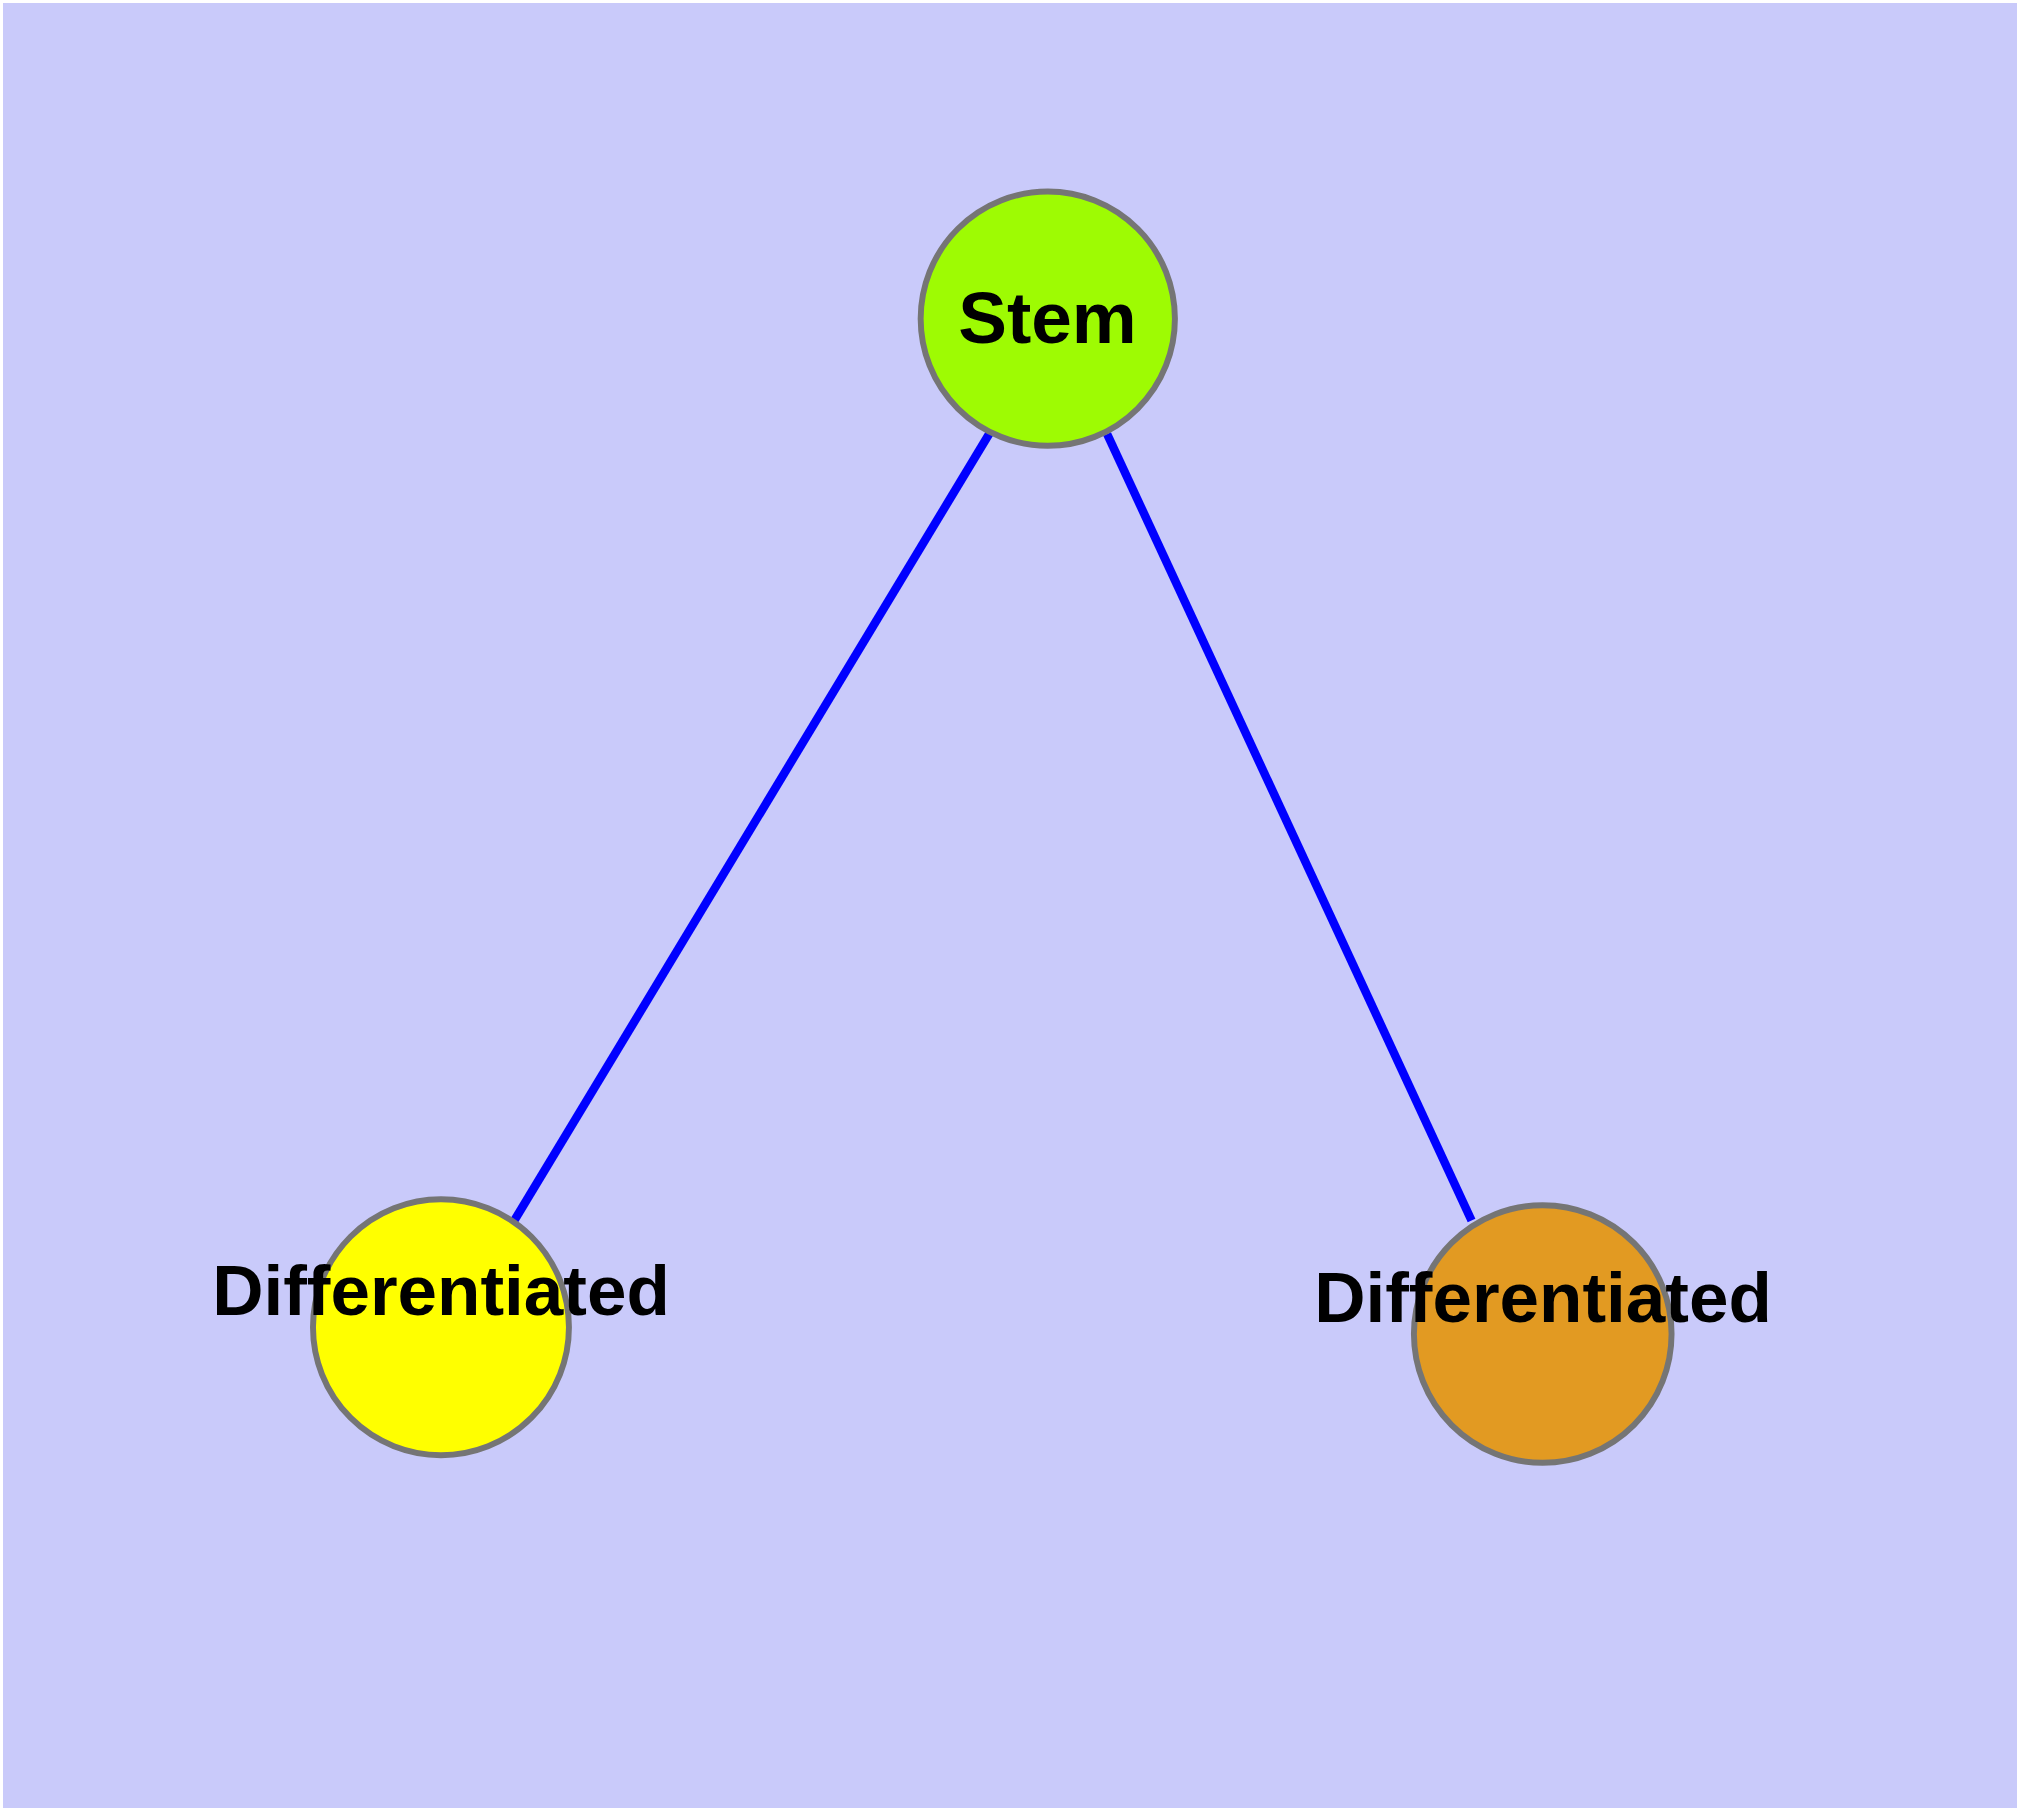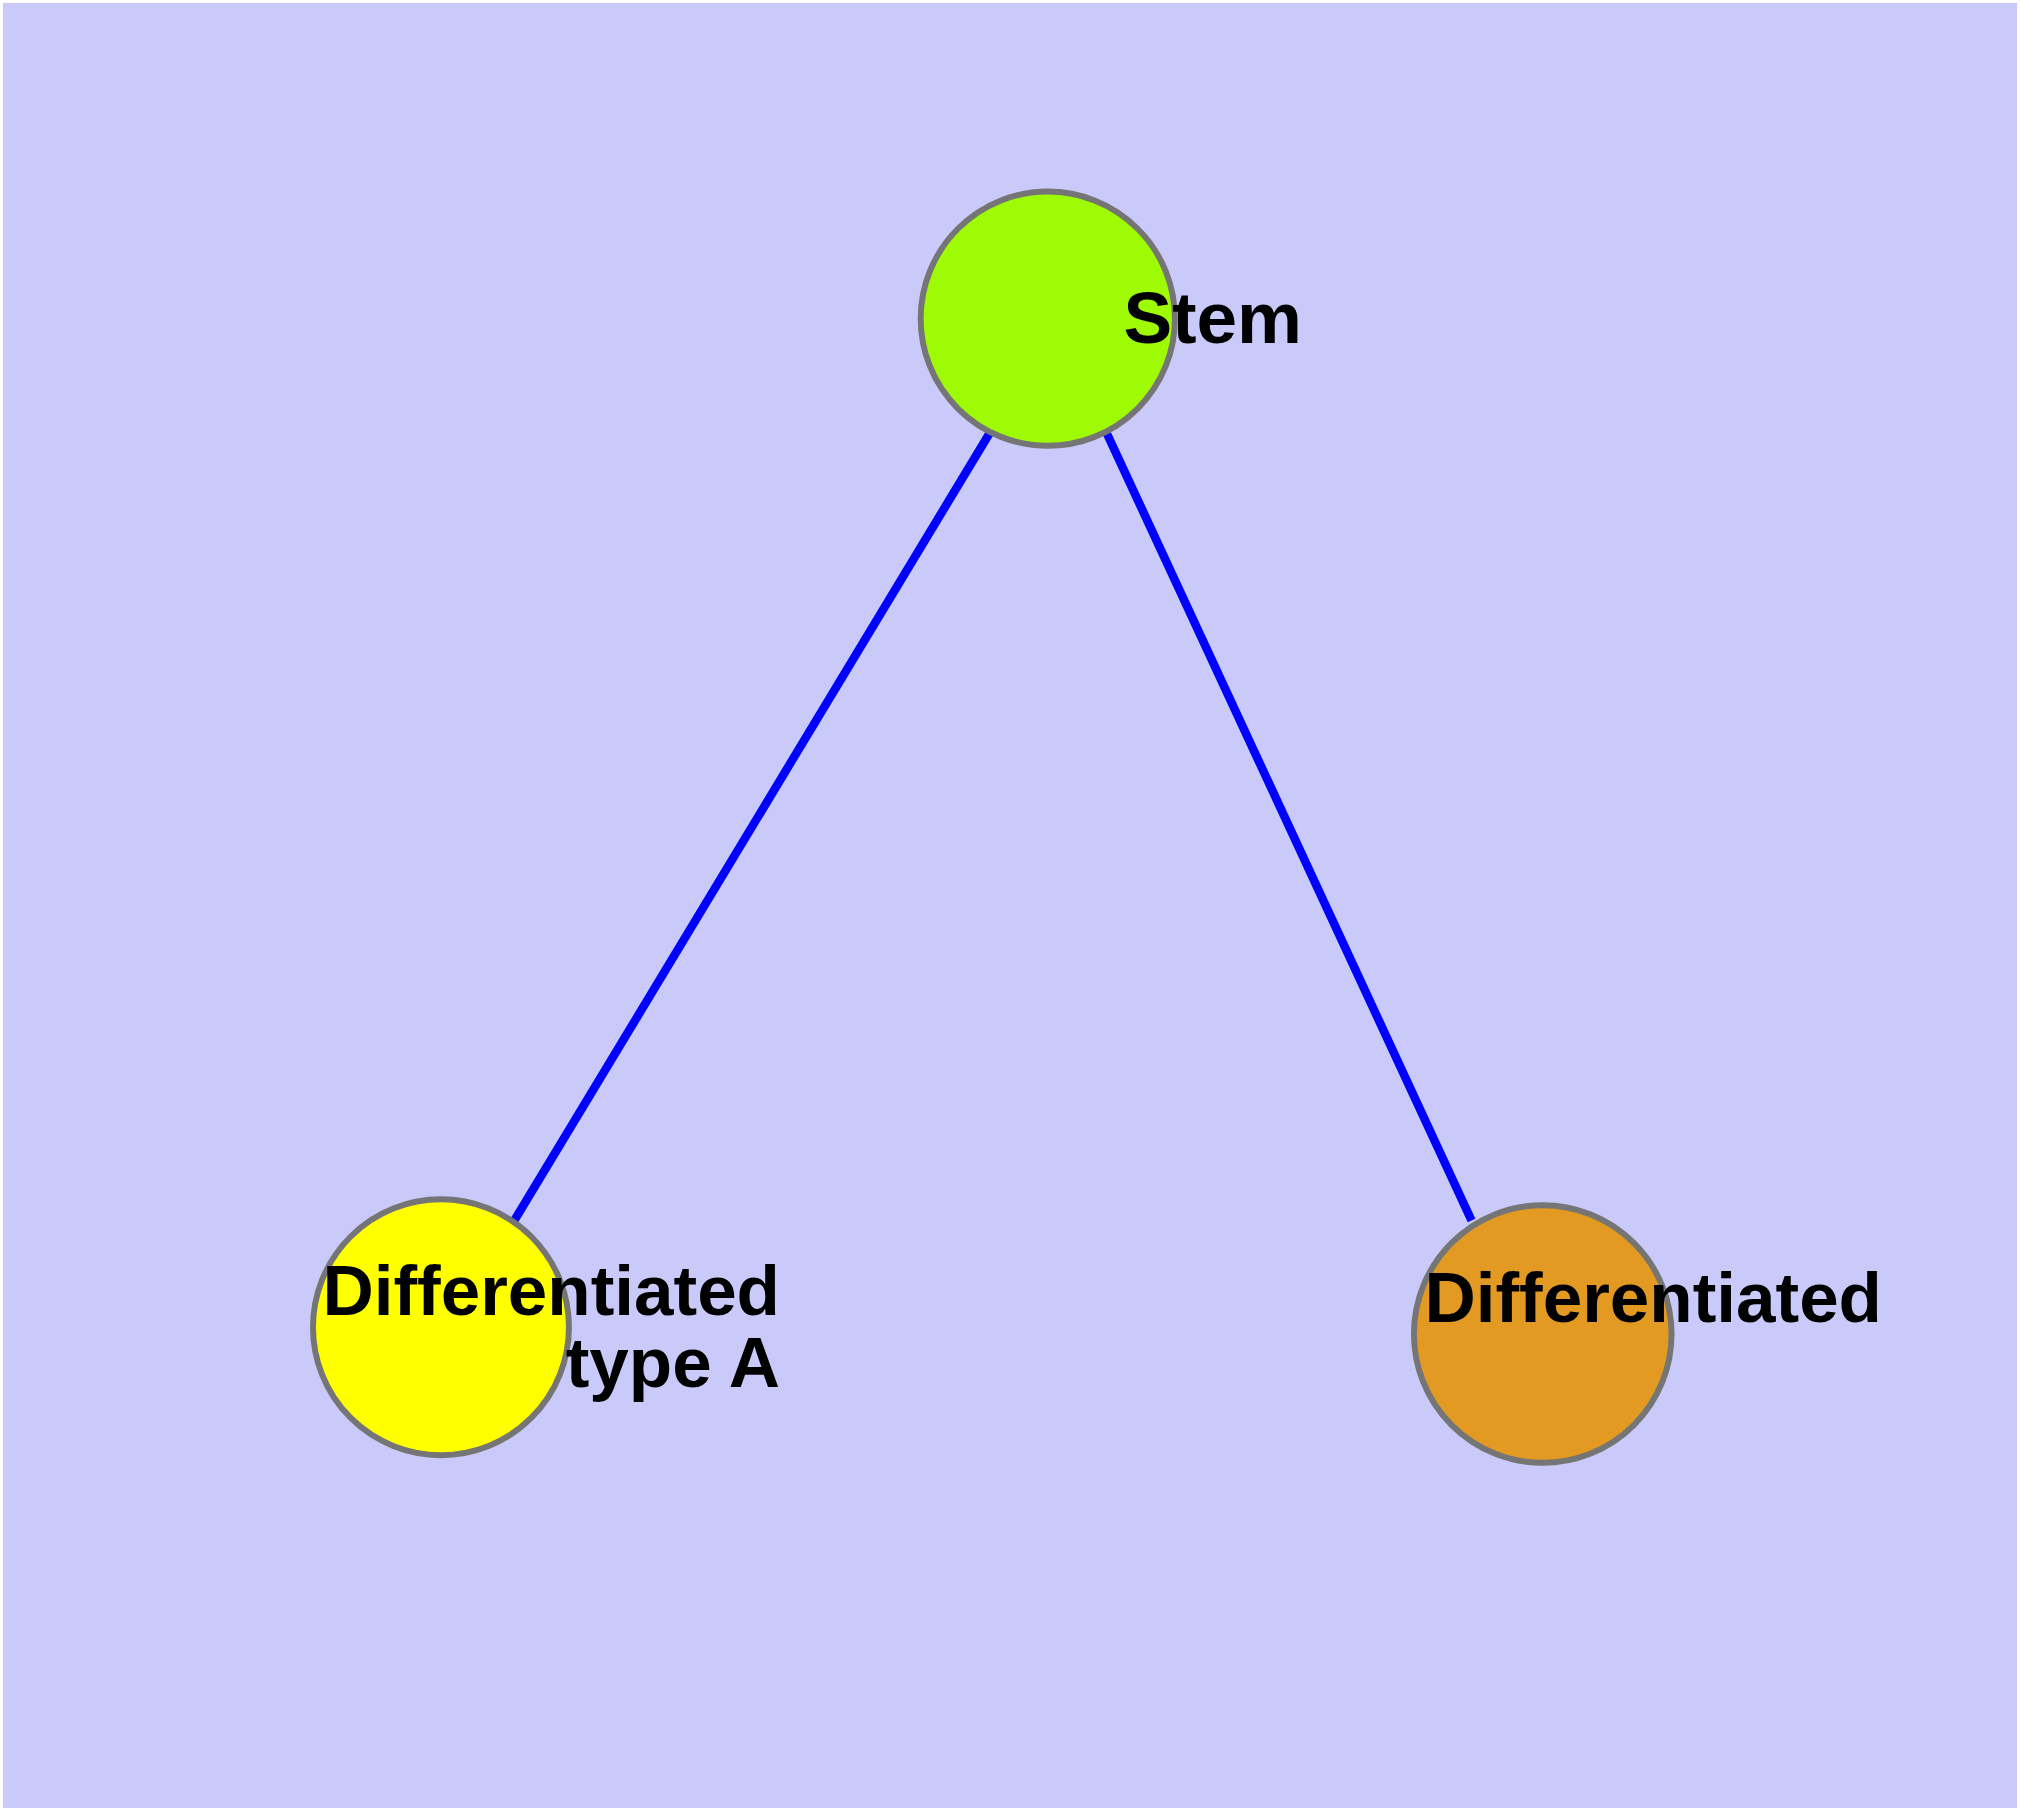--- a/index.html
+++ b/index.html
@@ -26,21 +26,21 @@
   }
   #graph-svg {
     position: absolute;
     left: 0;
     top: 0;
     width: 2021px;
     height: 1812px;
   }
   .node-label {
     position: absolute;
-    text-align: right;
+    text-align: center;
     font-weight: bold;
     color: #000000;
     white-space: nowrap;
     line-height: 1.02;
     pointer-events: none;
     font-family: "Liberation Sans", sans-serif;
   }
   #label-stem {
     font-size: 73px;
     left: 793px;
@@ -78,21 +78,20 @@
       <circle cx="1236" cy="376" r="150" fill="#9efb03" stroke="#757575" stroke-width="7"></circle>
     </g>
   </svg>
 
   <div class="node-label" id="label-stem" style="font-size: 73px; font-weight: bold; color: rgb(0, 0, 0); left: 793px; top: 281px;">
     <div>Stem</div>
   </div>
 
   <div class="node-label" id="label-diff-a" style="font-size: 71px; font-weight: bold; color: rgb(0, 0, 0); left: 102px; top: 1255px;">
     <div>Differentiated</div>
-    <div>type A</div>
   </div>
 
   <div class="node-label" id="label-diff-b" style="font-size: 71px; font-weight: bold; color: rgb(0, 0, 0); left: 1204px; top: 1262px;">
     <div>Differentiated</div>
   </div>
 
 </div>
 
 
 </body></html>

